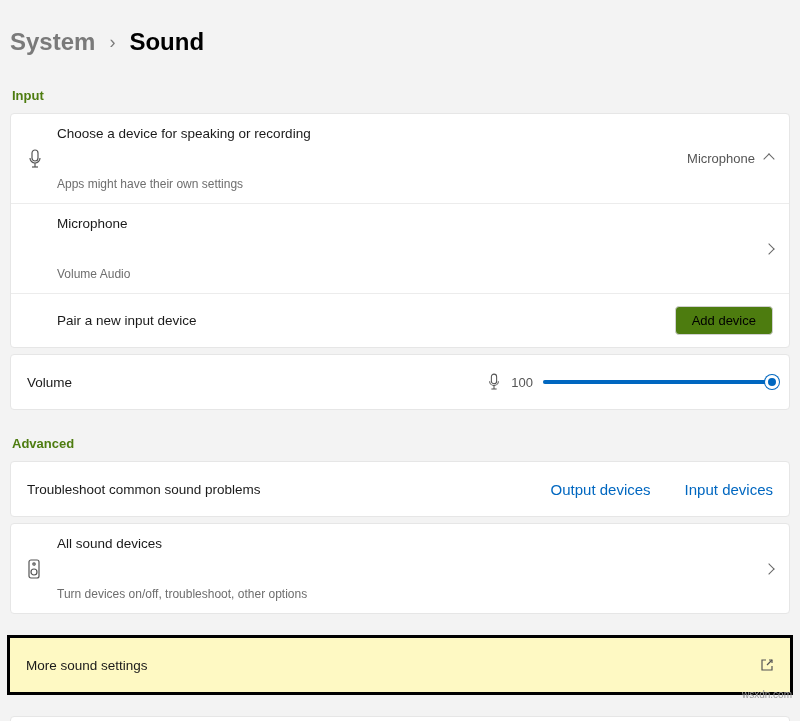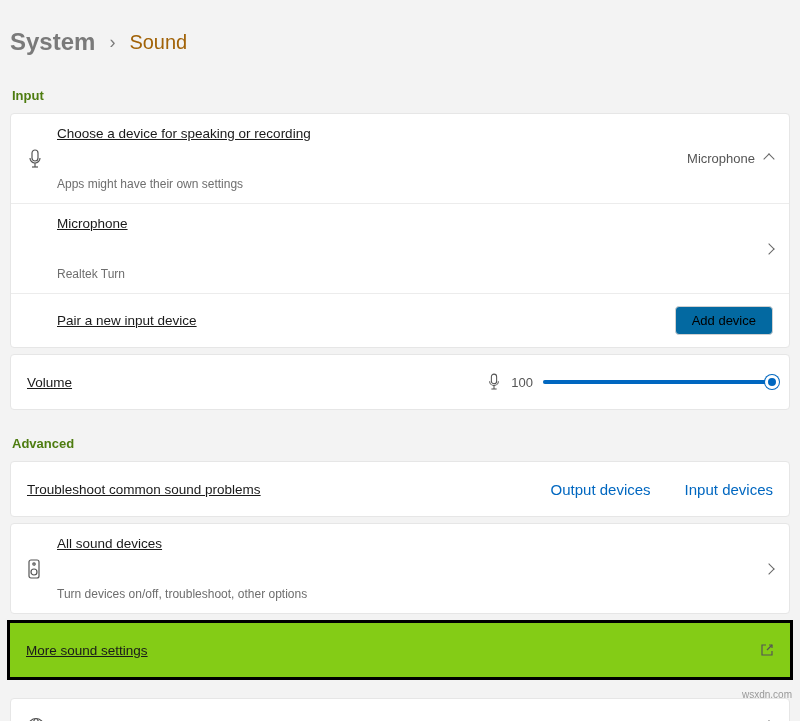--- a/index.html
+++ b/index.html
@@ -2,49 +2,49 @@
 <html><head>
 <meta charset="utf-8">
 <style>
   * { box-sizing: border-box; margin: 0; padding: 0; font-family: "Segoe UI", Arial, sans-serif; }
   body { background: #f3f3f3; width: 800px; height: 721px; overflow: hidden; color: #1a1a1a; }
   .page { padding: 0 10px; }
 
   .breadcrumb { display: flex; align-items: center; gap: 14px; padding: 28px 0 20px 0; }
   .breadcrumb .parent { font-size: 24px; font-weight: 600; color: #7a7a7a; }
   .breadcrumb .sep { font-size: 18px; color: #7a7a7a; }
-  .breadcrumb .current { font-size: 20px; font-weight: 400; color: #a16207; }
+  .breadcrumb .current { font-size: 24px; font-weight: 700; color: #000000; }
 
   .section-label { font-size: 13px; font-weight: 600; color: #4d7c0f; margin: 12px 2px 10px 2px; }
 
   .card { background: #fff; border: 1px solid #e6e6e6; border-radius: 4px; margin-bottom: 6px; }
   .row { display: flex; align-items: center; padding: 12px 16px; min-height: 54px; }
   .row + .row { border-top: 1px solid #ececec; }
   .row.indent { padding-left: 46px; }
   .row .icon-slot { width: 30px; display: flex; justify-content: flex-start; color: #555; }
   .row .text { flex: 1; display: flex; flex-direction: column; gap: 2px; }
-  .row .title { font-size: 13.5px; color: #1a1a1a; text-decoration: underline; }
+  .row .title { font-size: 13.5px; color: #1a1a1a; }
   .row .subtitle { font-size: 12px; color: #6e6e6e; margin-top: 34px; }
   .row .trail { display: flex; align-items: center; gap: 10px; color: #555; font-size: 13px; }
   .trail-text { color: #555; }
 
-  .btn { background: #0369a1; border: 1px solid #d0d0d0; border-radius: 4px; padding: 6px 16px; font-size: 13px; cursor: pointer; margin-left: 20px; }
+  .btn { background: #4d7c0f; border: 1px solid #d0d0d0; border-radius: 4px; padding: 6px 16px; font-size: 13px; cursor: pointer; margin-left: 20px; }
   .link { color: #0067c0; font-size: 15px; cursor: pointer; }
   .link + .link { margin-left: 24px; }
 
   .slider-wrap { display: flex; align-items: center; gap: 10px; width: 230px; }
   .slider-track { position: relative; flex: 1; height: 4px; background: #cfcfcf; border-radius: 2px; }
   .slider-fill { position: absolute; left:0; top:0; bottom:0; width: 100%; background: #0067c0; border-radius: 2px; }
   .slider-thumb { position: absolute; right: -6px; top: 50%; transform: translateY(-50%); width: 14px; height: 14px; border-radius: 50%; background: #0067c0; border: 3px solid #fff; box-shadow: 0 0 0 1px #0067c0; }
 
   .chevron { display:inline-block; width:8px; height:8px; border-right:1.5px solid #666; border-bottom:1.5px solid #666; }
   .chev-right { transform: rotate(-45deg); }
   .chev-up { transform: rotate(-135deg); }
 
-  .highlight-box { border: 3px solid #000; background:#84cc16; border-radius:0; margin: 6px -3px; }
+  .highlight-box { border: 3px solid #000; background:#fef9c3; border-radius:0; margin: 21px -3px; }
   .highlight-box .row { padding: 16px 16px; }
 
   .help-sub { padding: 14px 16px 18px 46px; border-top:1px solid #ececec; }
 
   .footer { position: absolute; bottom: 21px; right: 8px; font-size: 10px; color: #999; }
 
   svg { display:block; }
 </style>
 </head>
 <body>
@@ -75,21 +75,21 @@
       </div>
       <div class="trail">
         <span class="trail-text">Microphone</span>
         <span class="chevron chev-up"></span>
       </div>
     </div>
 
     <div class="row indent">
       <div class="text">
         <span class="title">Microphone</span>
-        <span class="subtitle">Realtek Turn</span>
+        <span class="subtitle">Volume Audio</span>
       </div>
       <div class="trail">
         <span class="chevron chev-right"></span>
       </div>
     </div>
 
     <div class="row indent">
       <div class="text">
         <span class="title">Pair a new input device</span>
       </div>

